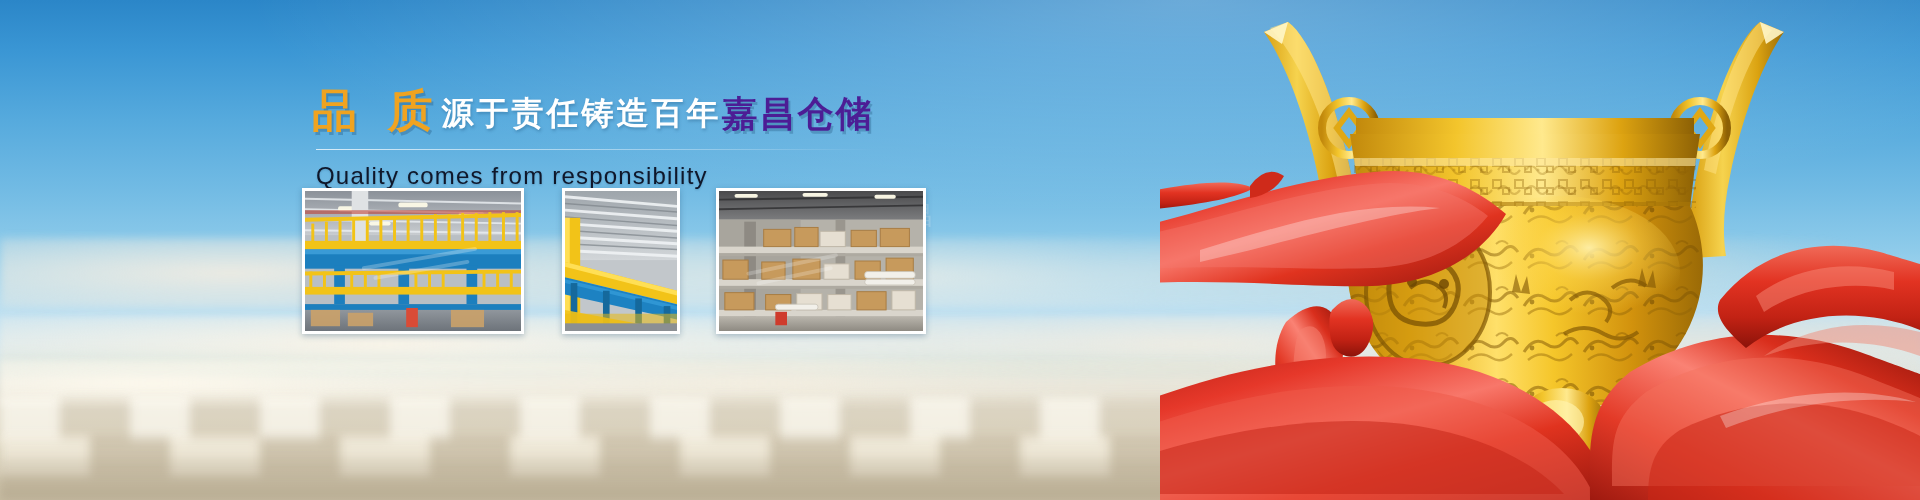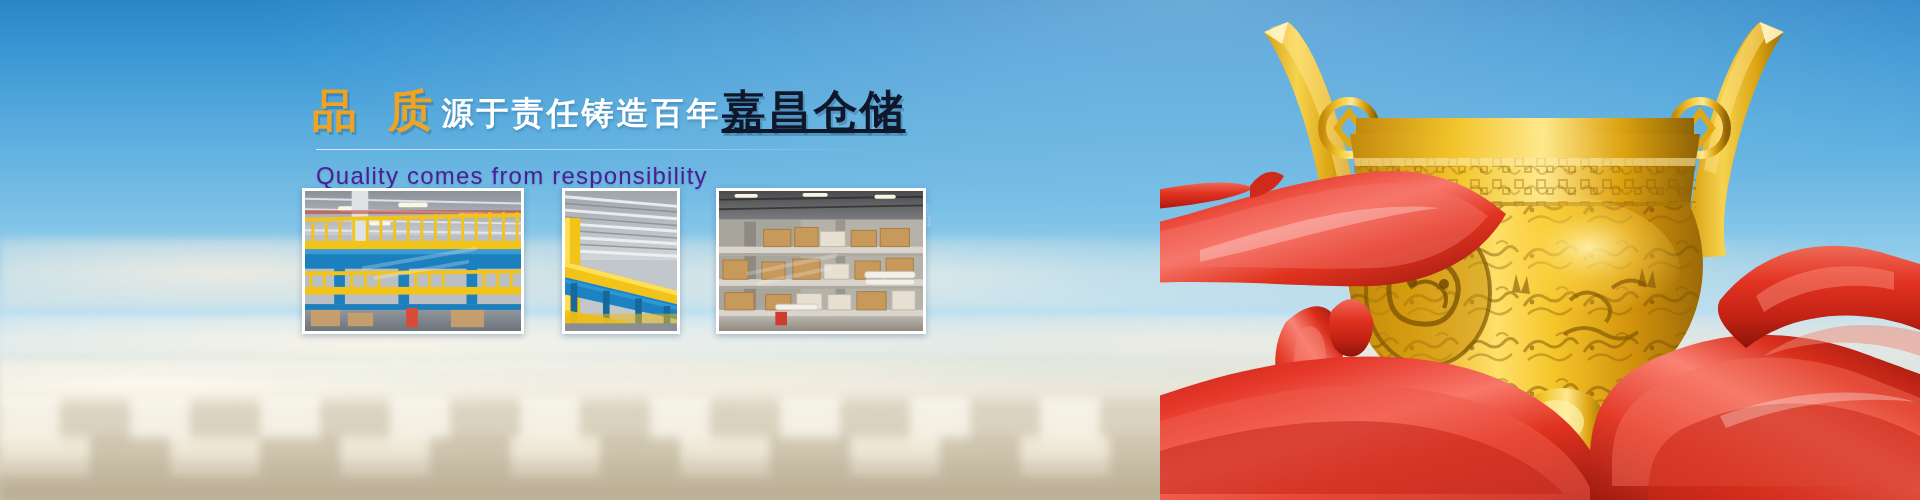--- a/index.html
+++ b/index.html
@@ -86,36 +86,35 @@
     font-size:45px;
   }
   .h-mid{
     color:#ffffff;
     letter-spacing:3px;
     font-size:32px;
     text-shadow:1px 2px 3px rgba(30,80,120,.35);
     position:relative; top:-2px;
   }
   .h-brand{
-    color:#0f172a;
+    color:#4c1d95;
     letter-spacing:2px;
-    font-size:44px;
+    font-size:36px;
     text-shadow:2px 3px 0 rgba(30,80,120,.30);
-    text-decoration:underline;
   }
 
   .rule{
     margin-top:16px; margin-left:4px;
     width:560px; height:1px;
     background:linear-gradient(90deg, rgba(255,255,255,.75), rgba(255,255,255,.30) 70%, rgba(255,255,255,0));
   }
 
   .subhead{
     margin-top:12px; margin-left:4px;
-    color:#4c1d95; font-size:24px; letter-spacing:1.2px;
+    color:#0f172a; font-size:24px; letter-spacing:1.2px;
     text-shadow:0 1px 2px rgba(30,80,120,.30);
   }
 
   
   .thumbs{ position:absolute; left:302px; top:188px; display:flex; align-items:flex-start; gap:0; }
   .thumb{
     border:3px solid #ffffff;
     box-shadow:0 2px 6px rgba(20,60,95,.30);
     overflow:hidden; position:relative; background:#cfd8dd;
   }

